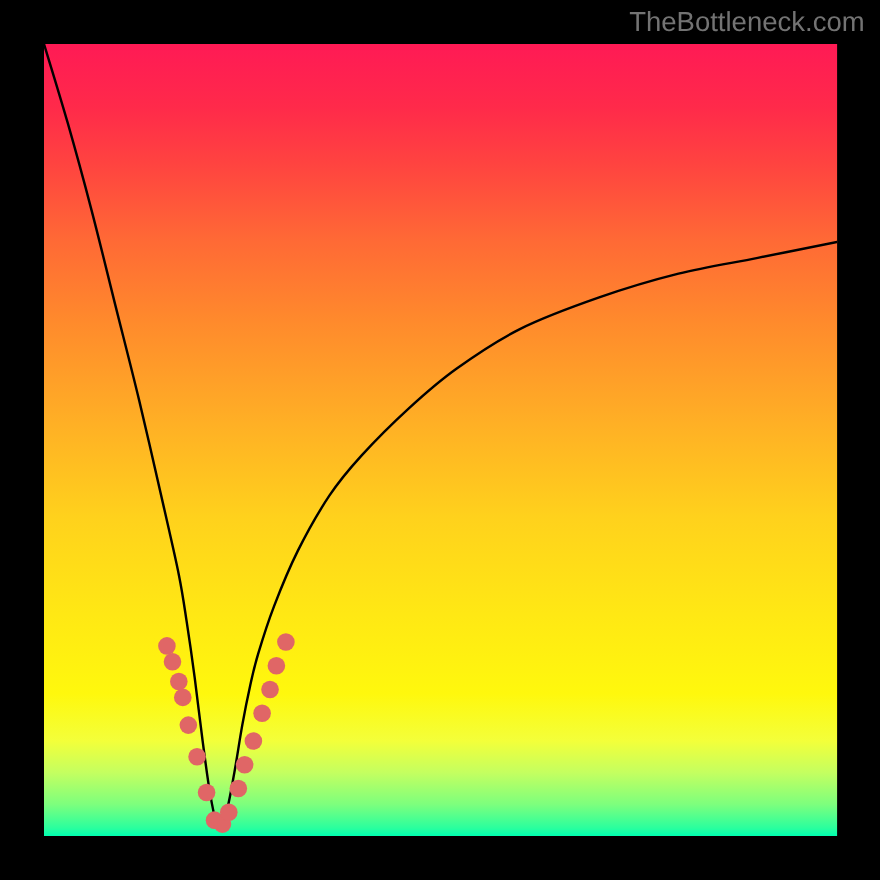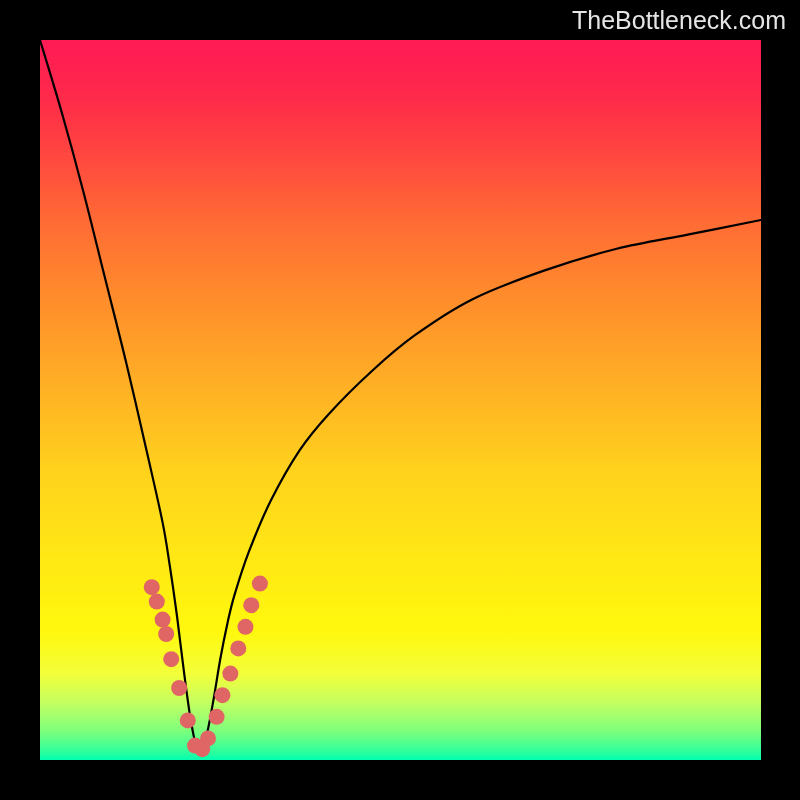--- a/index.html
+++ b/index.html
@@ -39,21 +39,21 @@
       #00ffb0 100%
     );
     overflow: hidden;
   }
   .watermark {
     position: absolute;
     top: 6px;
     right: 14px;
     font-family: Arial, Helvetica, sans-serif;
     font-size: 25px;
-    color: #e5e5e5;
+    color: #737373;
     letter-spacing: 0px;
     font-weight: 500;
   }
   svg.curve-layer {
     position: absolute;
     left: 0; top: 0;
     width: 721px; height: 720px;
     overflow: visible;
   }
 </style>

